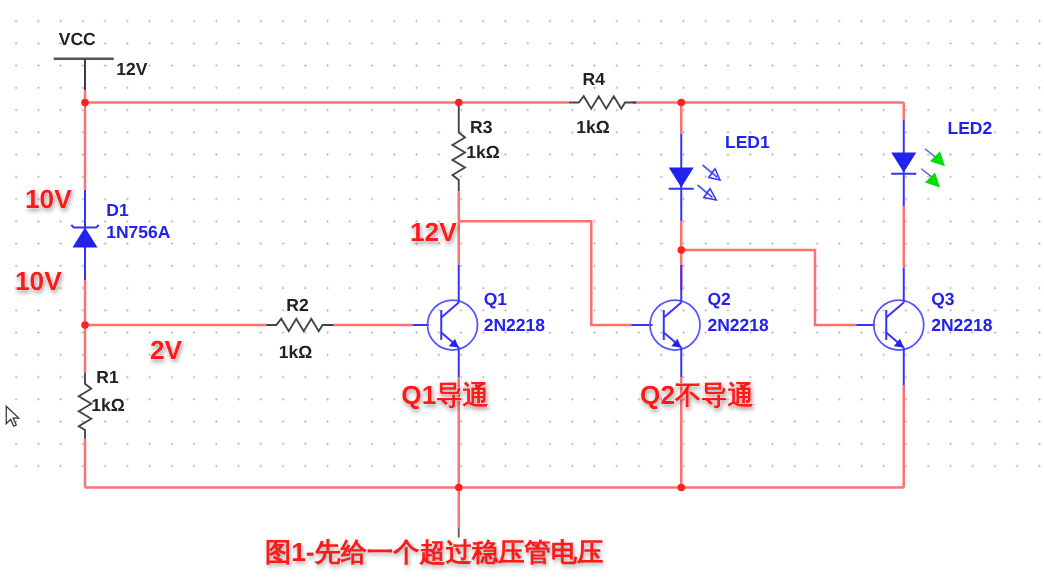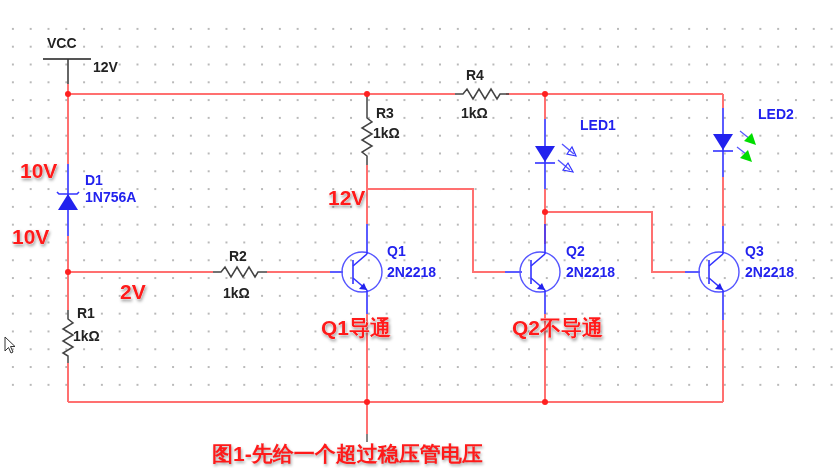--- a/index.html
+++ b/index.html
@@ -1,17 +1,17 @@
 <!DOCTYPE html>
 <html><head>
 <meta charset="utf-8">
 <style>
   html, body { margin: 0; padding: 0; background: #ffffff; }
   body { width: 835px; height: 468px; overflow: hidden; position: relative; font-family: "Liberation Sans", "DejaVu Sans", sans-serif; }
-  #stage { position: absolute; left: 0; top: 14px; width: 835px; height: 380px;
+  #stage { position: absolute; left: 0; top: 2px; width: 835px; height: 380px;
     background-color: #ffffff;
     background-image: radial-gradient(circle, #b9b9b9 0.7px, transparent 1px);
     background-size: 17.8px 17.8px;
     background-position: 4px 6px;
   }
   svg { position: absolute; left: 0; top: 0; }
   .wire { stroke: #ff7070; stroke-width: 2; fill: none; }
   .comp-blue { stroke: #3333ff; stroke-width: 1.6; fill: none; }
   .comp-blue-thin { stroke: #5555ff; stroke-width: 1.4; fill: none; }
   .res { stroke: #444; stroke-width: 1.5; fill: none; }

